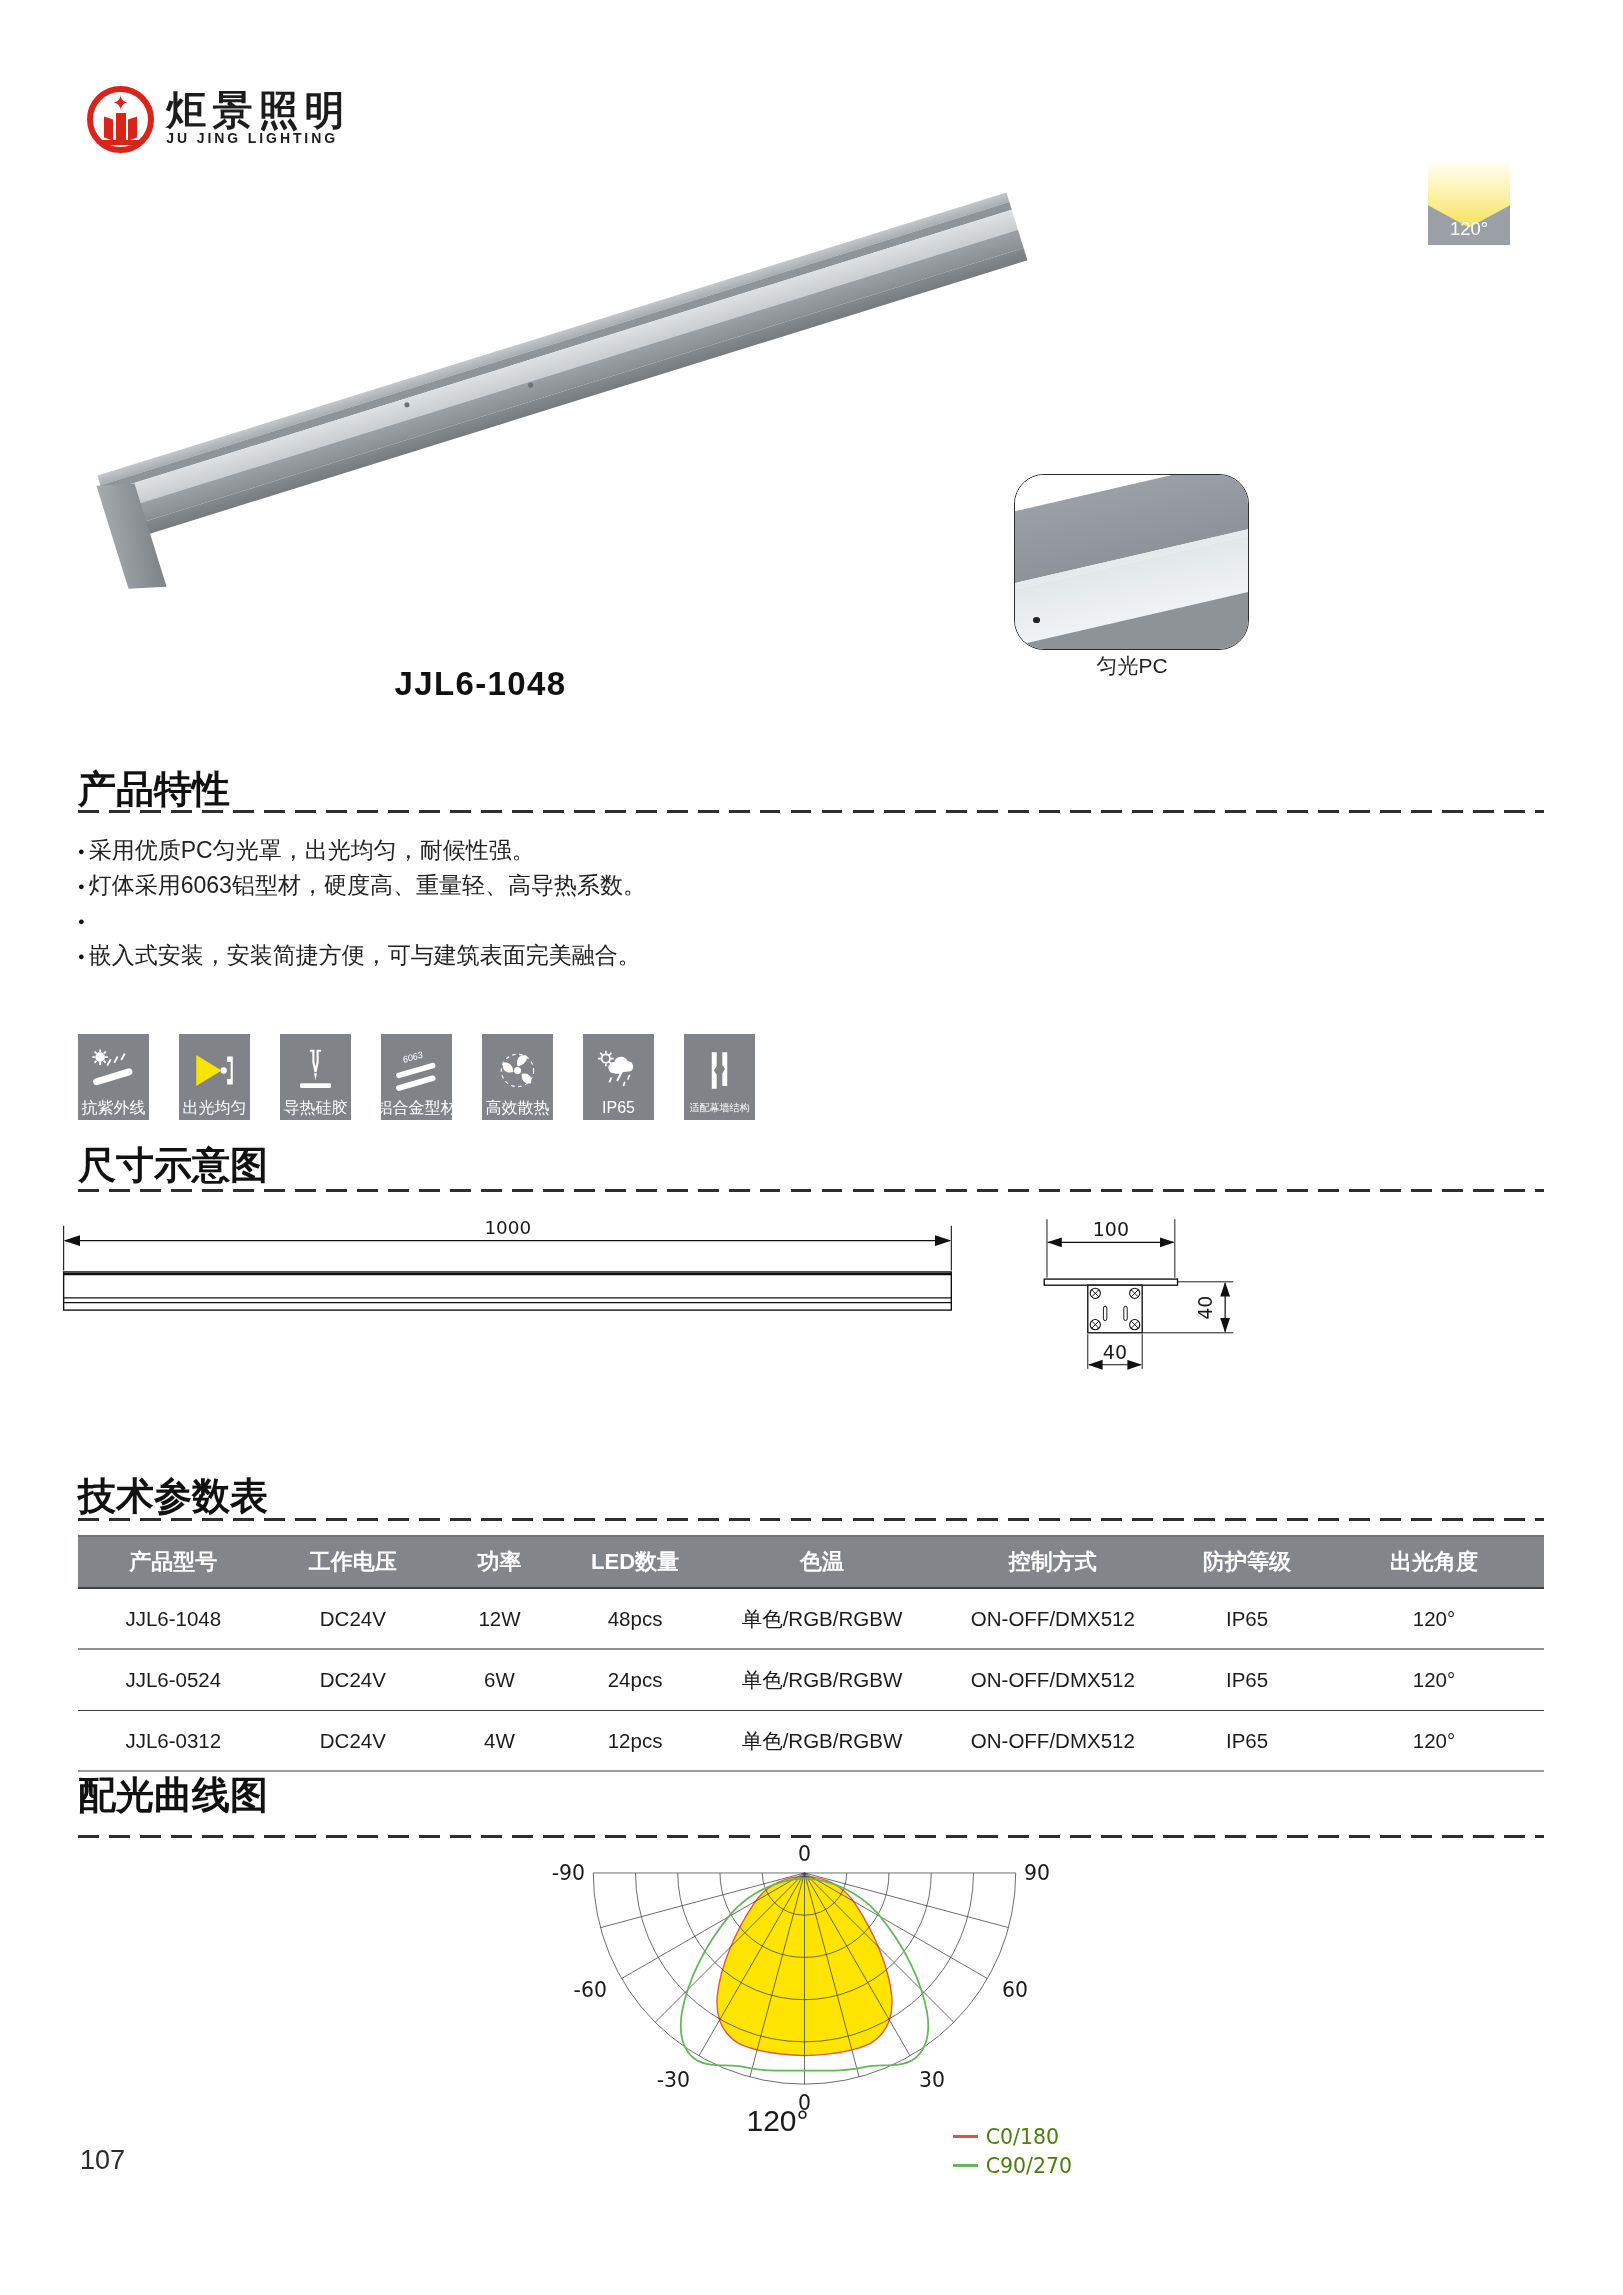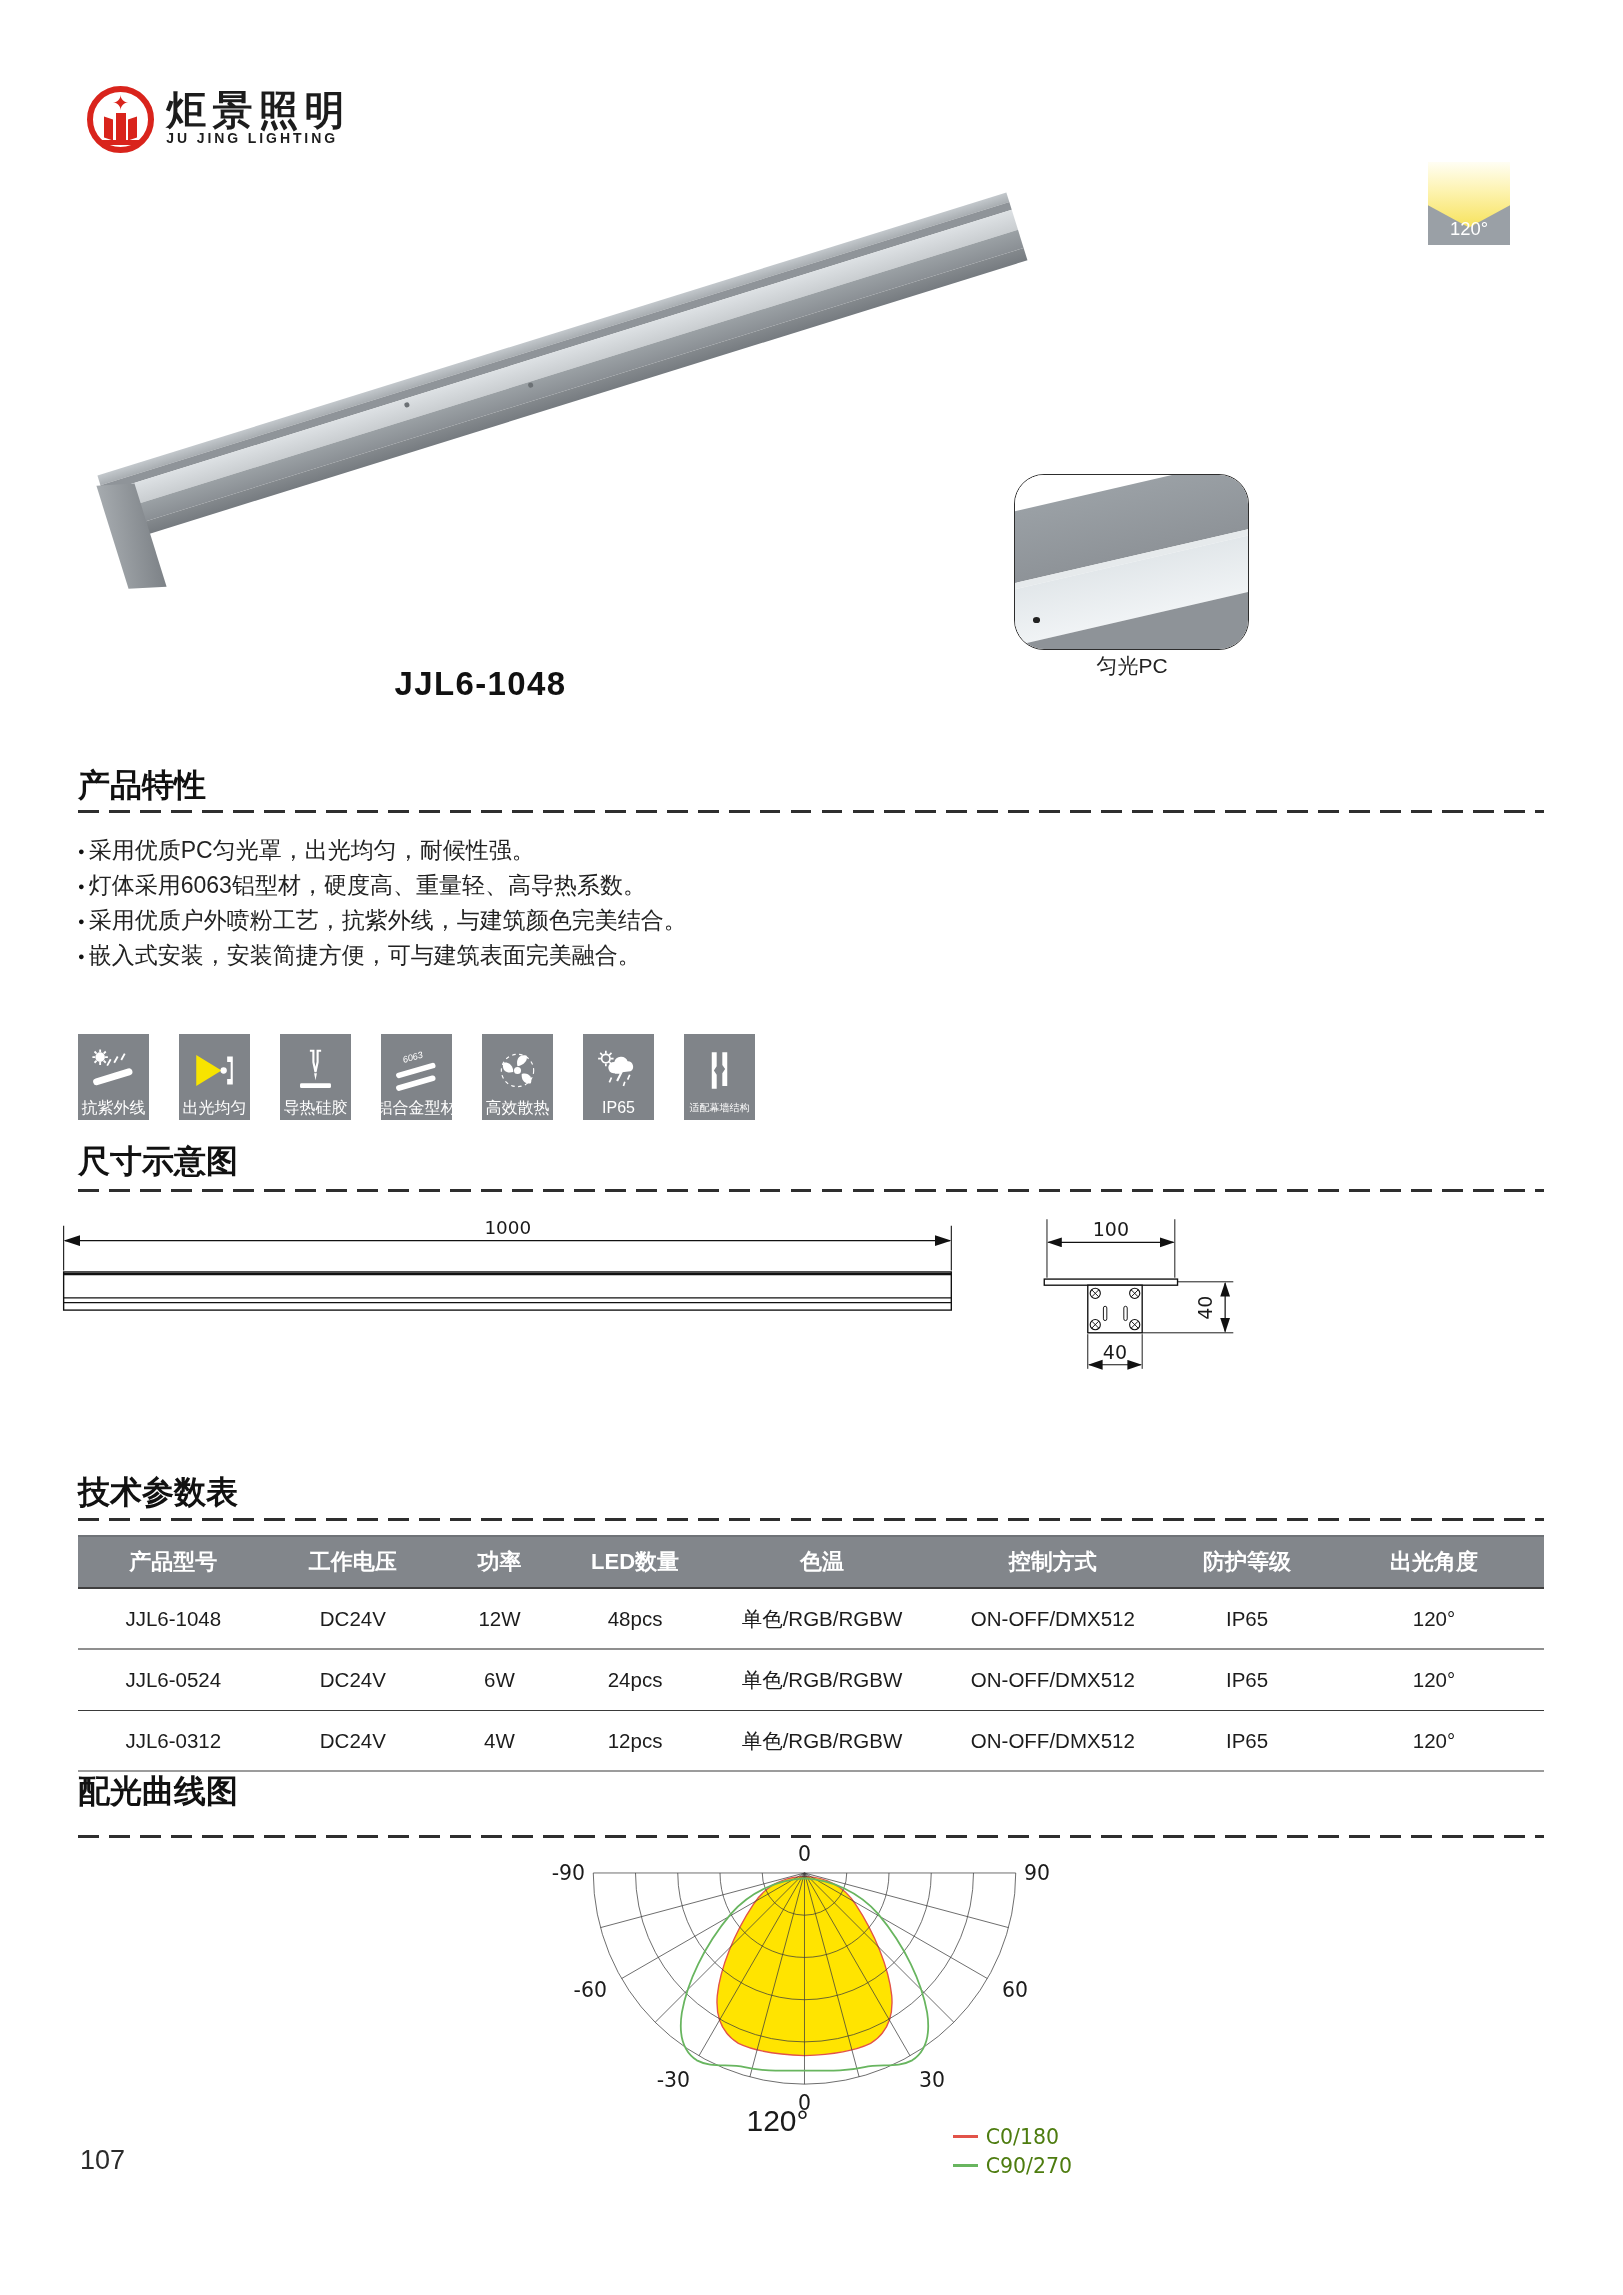--- a/index.html
+++ b/index.html
@@ -44,21 +44,21 @@
   .inset .s1 { height:70px; background:linear-gradient(#9aa0a5,#8e9398); }
   .inset .s2 { height:6.1px; background:#e6eaec; }
   .inset .s3 { height:55px; background:linear-gradient(#e2e7ea,#f0f3f5); }
   .inset .s4 { height:82px; background:linear-gradient(#9198 9d,#878c91); background:#8e9398; }
   .inset .dot { position:absolute; left:17.7px; top:142px; width:7.5px; height:6.1px; border-radius:50%; background:#222; }
   .inset-caption { position:absolute; left:1064px; top:652px; width:136px; text-align:center; font-size:21px; color:#222; }
 
   .model-title { position:absolute; left:286px; top:665px; width:389px; text-align:center; font-size:33px; font-weight:bold; letter-spacing:1.4px; color:#111; }
 
   
-  .sec-title { position:absolute; left:78px; font-size:32px; font-weight:bold; color:#111;text-align:right; }
+  .sec-title { position:absolute; left:78px; font-size:38px; font-weight:bold; color:#111;text-align:right; }
   .dash-line { position:absolute; left:78px; width:1466px; height:3.4px;
     background:repeating-linear-gradient(to right,#2e2e2e 0 20.5px,transparent 20.5px 31px); }
 
   
   .feat-list { position:absolute; left:78px; top:833px; }
   .feat-li { display:flex; align-items:center; height:35px; font-size:23px; color:#222; }
   .feat-li .dot { font-size:11px; margin-right:4.1px; color:#111; }
 
   
   .badges { position:absolute; left:78px; top:1034px; display:flex; gap:30px; }
@@ -150,21 +150,20 @@
     <div class="feat-li">
         <span class="dot">●</span>
         <span>采用优质PC匀光罩，出光均匀，耐候性强。</span>
       </div>
     <div class="feat-li">
         <span class="dot">●</span>
         <span>灯体采用6063铝型材，硬度高、重量轻、高导热系数。</span>
       </div>
     <div class="feat-li">
         <span class="dot">●</span>
-        <span>采用优质户外喷粉工艺，抗紫外线，与建筑颜色完美结合。</span>
       </div>
     <div class="feat-li">
         <span class="dot">●</span>
         <span>嵌入式安装，安装简捷方便，可与建筑表面完美融合。</span>
       </div>
   </div>
 
   <div class="badges">
     <div class="badge">
       <div class="ico">

